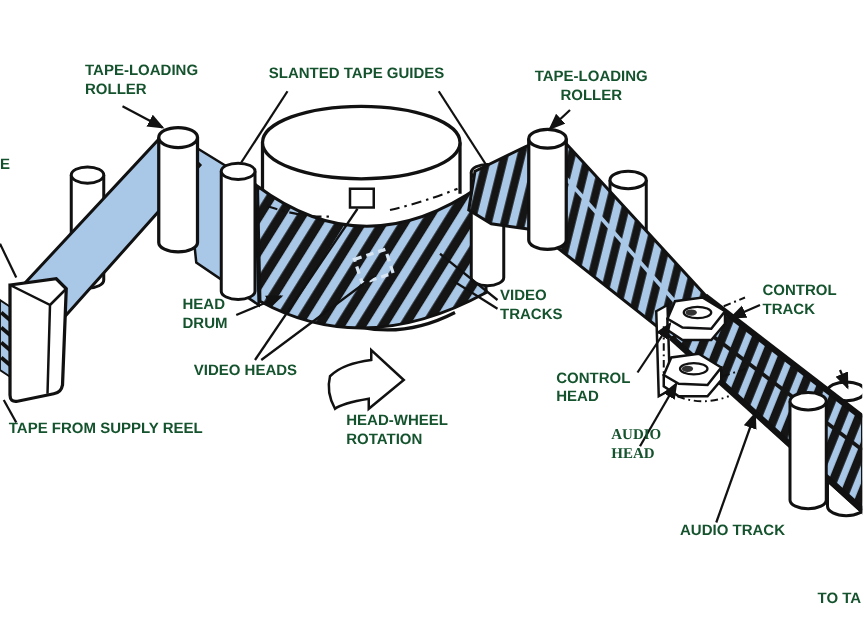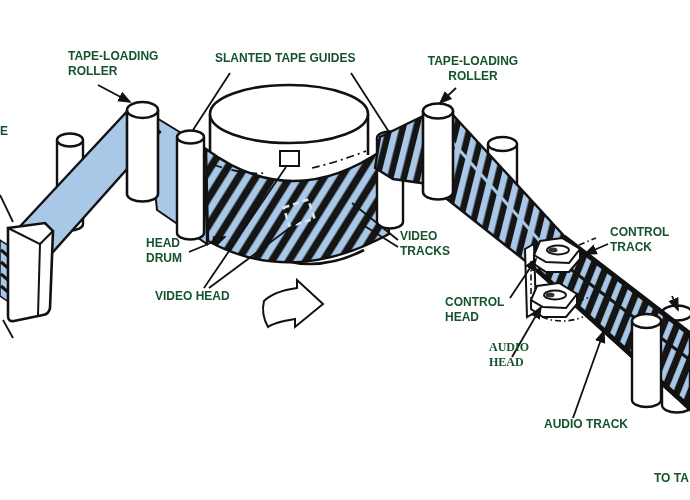--- a/index.html
+++ b/index.html
@@ -157,23 +157,26 @@
   </g>
 </svg>
 
 <div class="lbl" style="left:68px;top:49px;">TAPE-LOADING
 ROLLER</div>
 <div class="lbl" style="left:215px;top:51px;">SLANTED TAPE GUIDES</div>
 <div class="lbl center" style="left:422px;top:54px;width:102px;">TAPE-LOADING
 ROLLER</div>
 <div class="lbl" style="left:146px;top:236px;">HEAD
 DRUM</div>
-<div class="lbl" style="left:155px;top:289px;">VIDEO HEAD</div>
+<div class="lbl" style="left:155px;top:289px;">VIDEO HEADS</div>
 <div class="lbl" style="left:400px;top:229px;">VIDEO
 TRACKS</div>
+<div class="lbl" style="left:277px;top:329px;">HEAD-WHEEL
+ROTATION</div>
+<div class="lbl" style="left:7px;top:335px;">TAPE FROM SUPPLY REEL</div>
 <div class="lbl" style="left:610px;top:225px;">CONTROL
 TRACK</div>
 <div class="lbl" style="left:445px;top:295px;">CONTROL
 HEAD</div>
 <div class="lbl" style="left:489px;top:340px;font-family:Liberation Serif, serif;">AUDIO
 HEAD</div>
 <div class="lbl" style="left:544px;top:417px;">AUDIO TRACK</div>
 <div class="lbl" style="left:696px;top:275px;">CAPS</div>
 <div class="lbl" style="left:654px;top:471px;">TO TA</div>
 <div class="lbl" style="left:0px;top:124px;">E</div>

